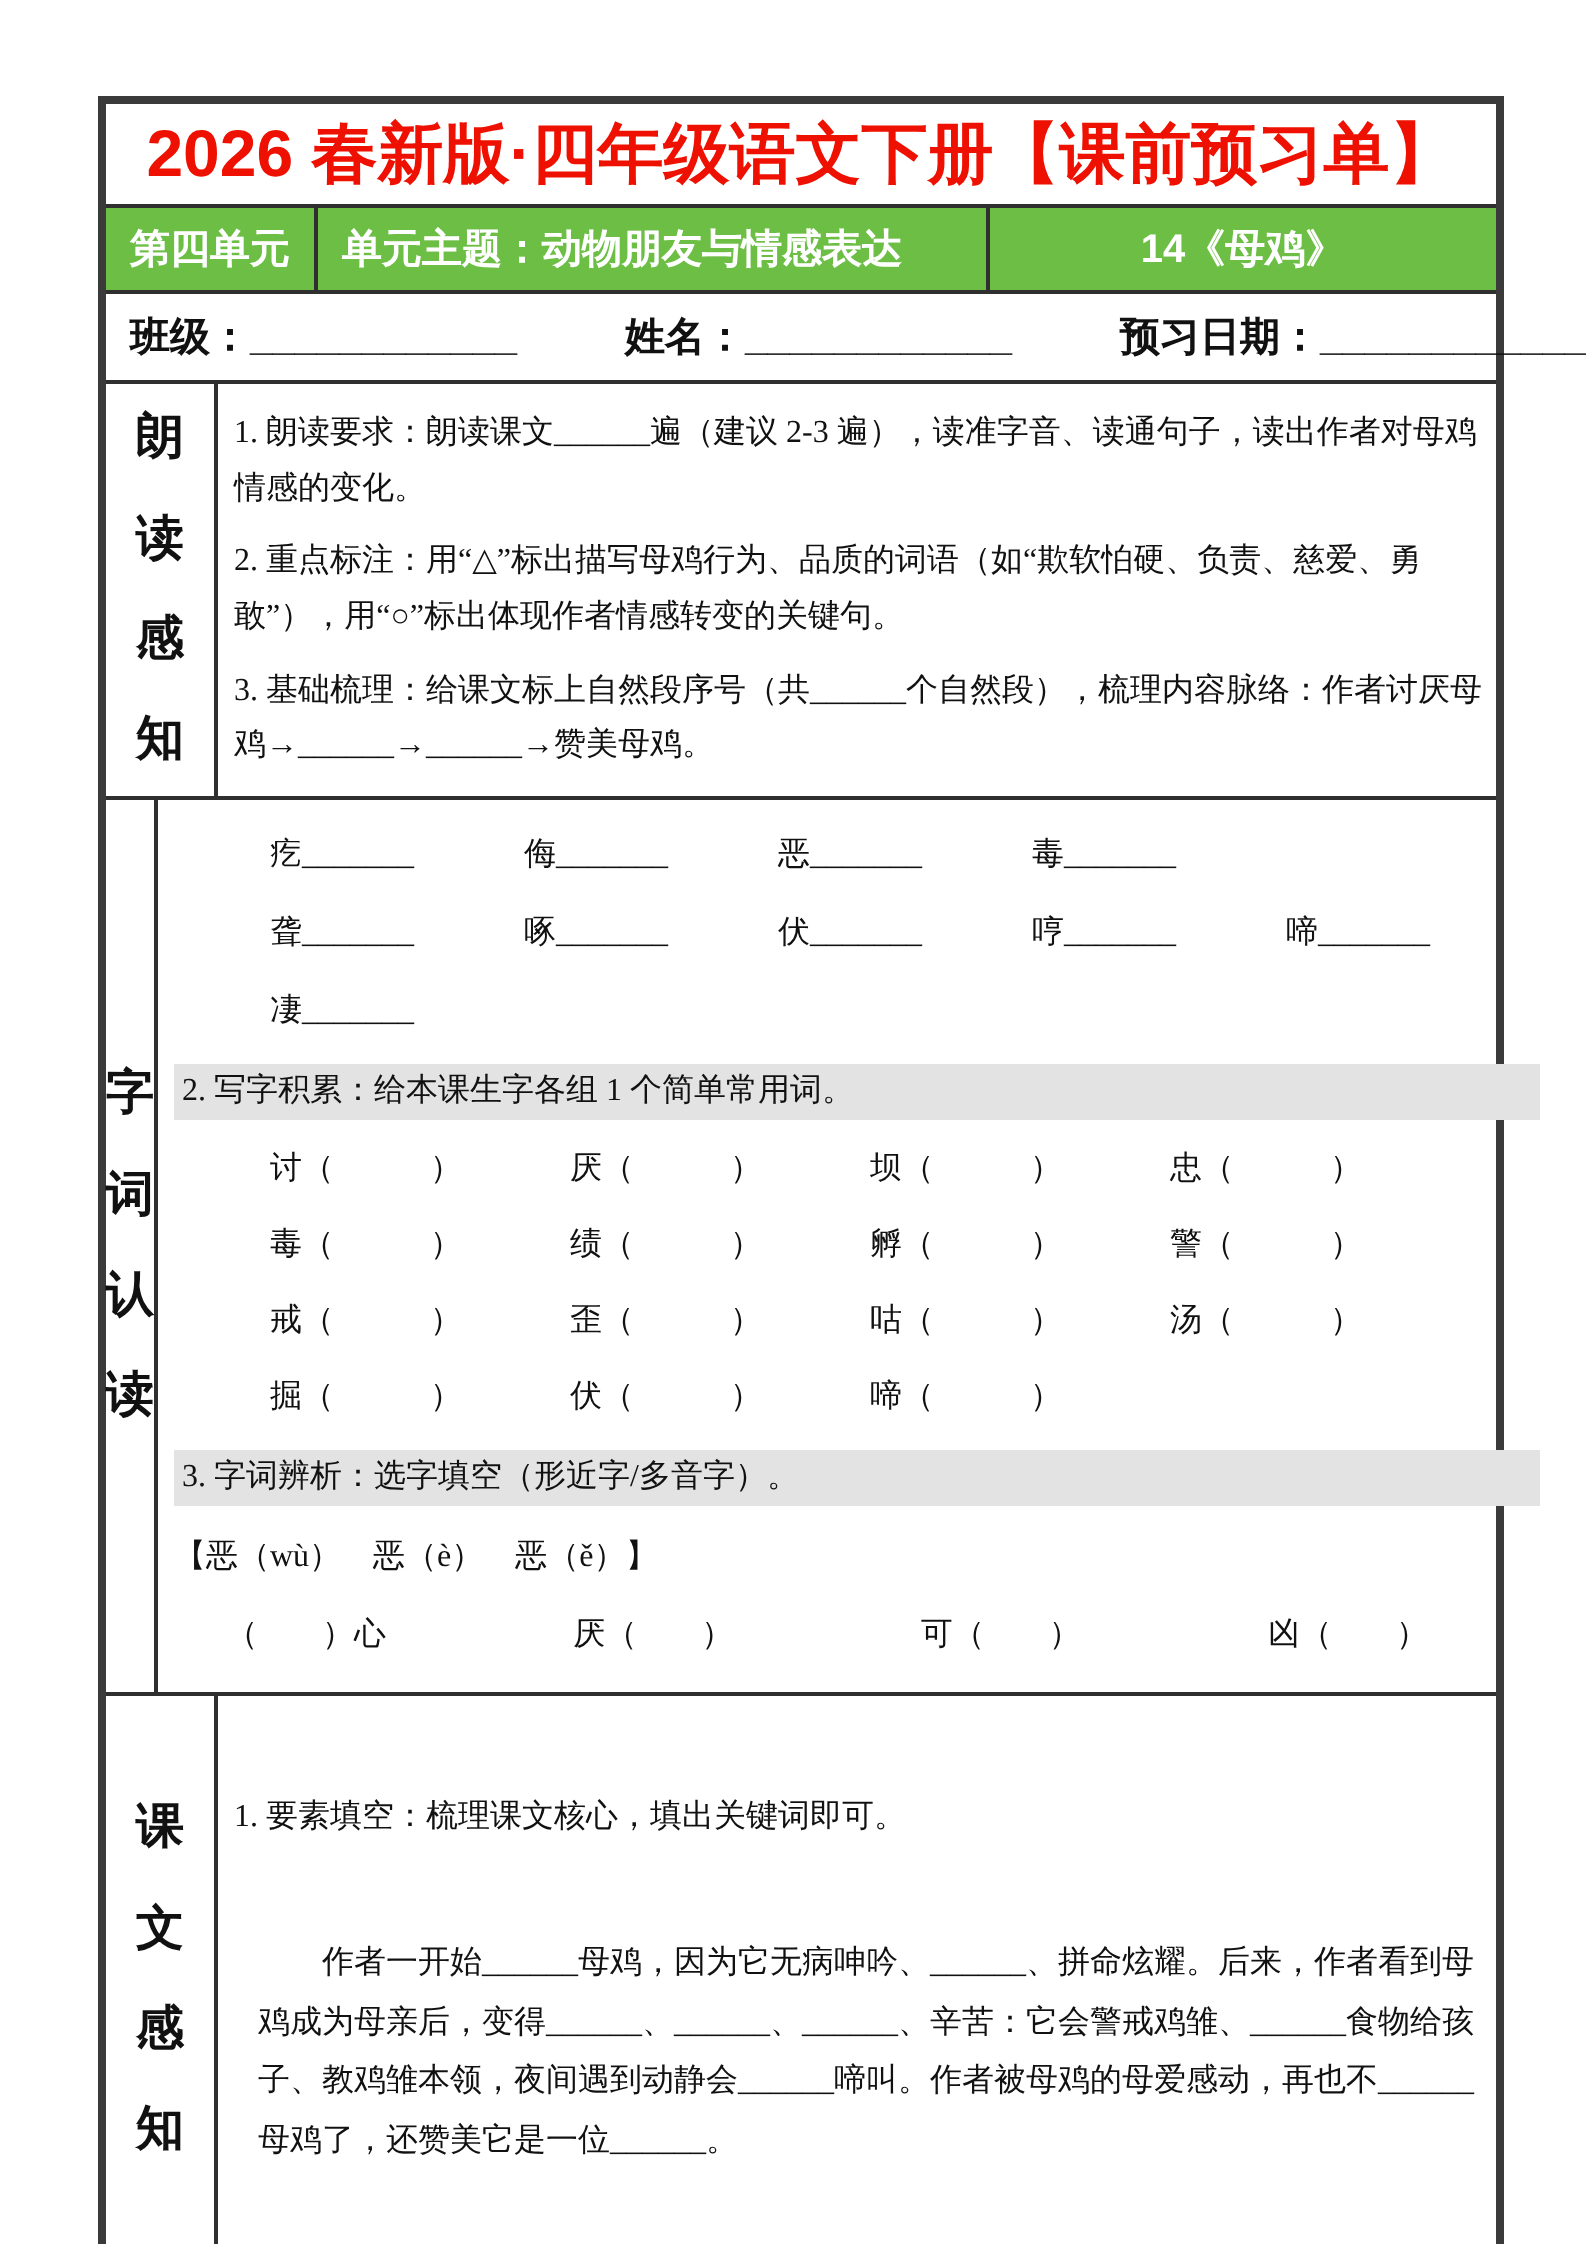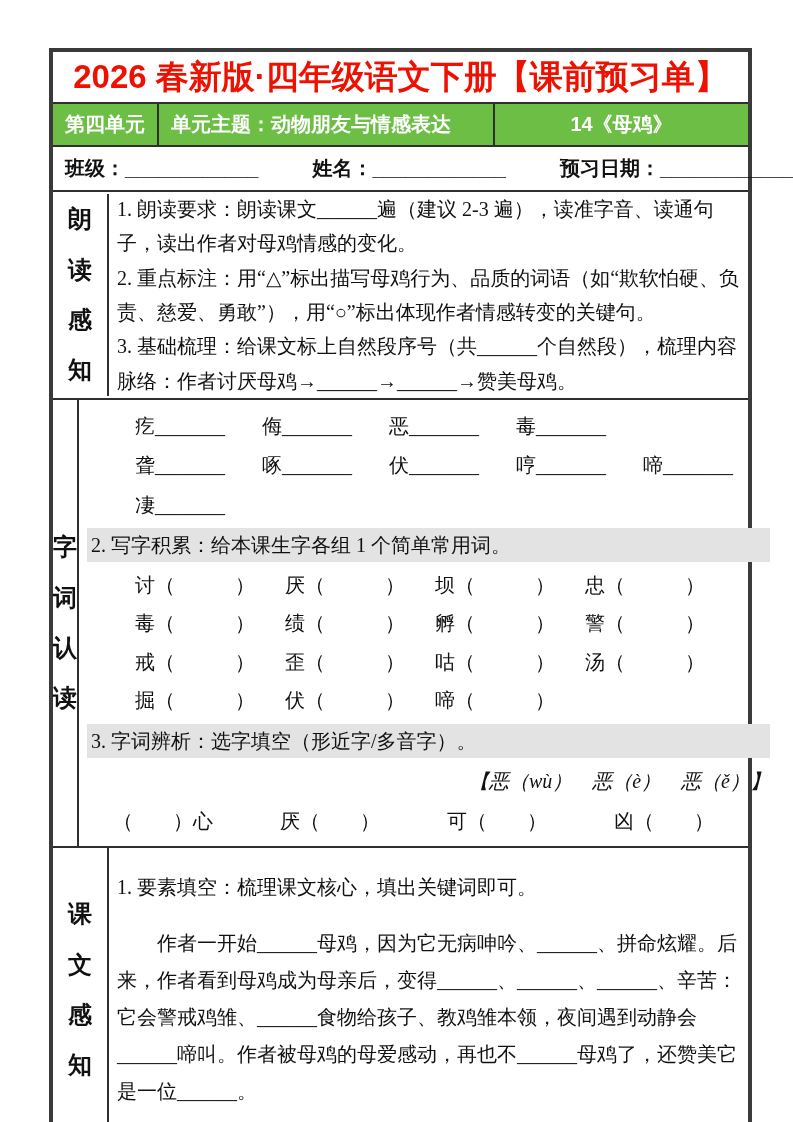--- a/index.html
+++ b/index.html
@@ -73,39 +73,39 @@
   }
   .side-label .v{
     width:1em;
     word-break:break-all;
     line-height:2.1;
     text-align:center;
   }
   .content{
     flex:1;
     padding:2px 6px 2px 8px;
-    font-size:20px;
+    font-size:16px;
     display:flex;flex-direction:column;justify-content:space-evenly;
   }
-  .sec1{height:208px;align-items:center;}
+  .sec1{height:208px;}
   .sec2{height:448px;}
   .sec3{height:284px;}
   .item{line-height:1.72;}
   .hl{
     background:var(--highlight-gray);
     line-height:1.6;
     padding:1px 4px;
   }
   .char-row{display:flex;padding-left:48px;line-height:1.6;}
   .char-row .cell{width:127px;}
   .word-row{display:flex;padding-left:48px;line-height:1.55;}
   .word-row .cell{width:150px;}
-  .center-line{text-align:right;line-height:1.6;font-style:italic;}
+  .center-line{text-align:left;line-height:1.6;}
   .fill-row{display:flex;justify-content:space-between;padding:0 56px 0 26px;line-height:1.6;}
-  .para{line-height:1.85;text-indent:2em;}
+  .para{line-height:1.85;text-indent:2em;margin-left:12px;}
 </style>
 </head>
 <body>
 
 <div class="sheet">
 
   <div class="title-row">
     <span class="t">2026 春新版·四年级语文下册【课前预习单】</span>
   </div>
 

